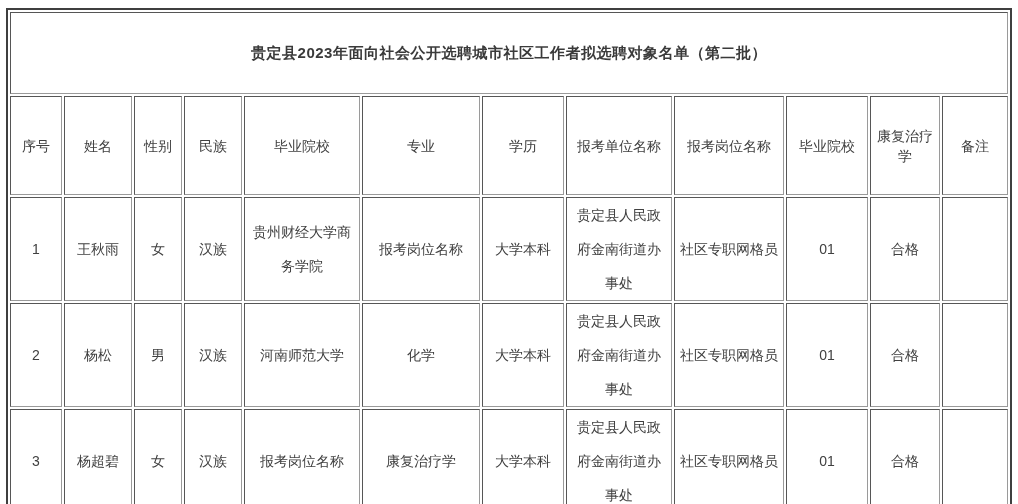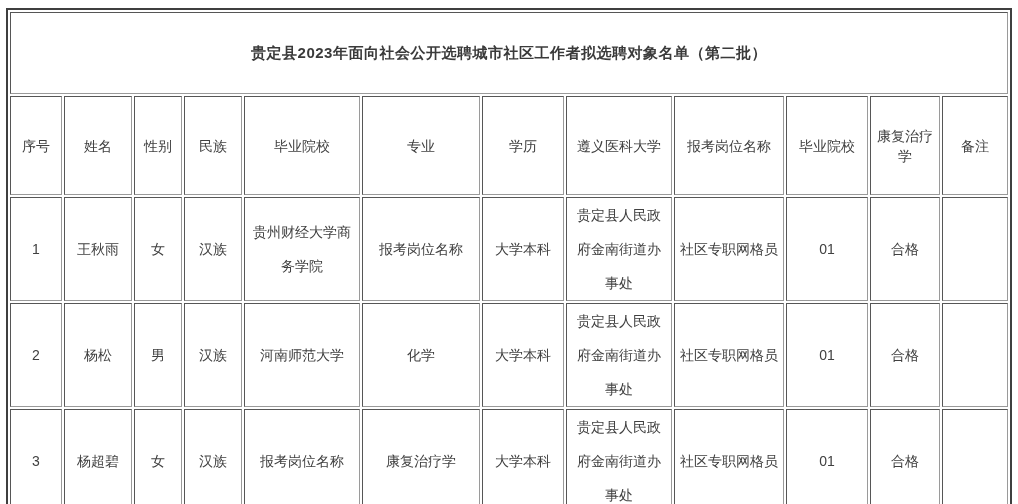--- a/index.html
+++ b/index.html
@@ -90,21 +90,21 @@
         <td colspan="12">贵定县2023年面向社会公开选聘城市社区工作者拟选聘对象名单（第二批）</td>
       </tr>
       <tr class="header-row">
         <td>序号</td>
         <td>姓名</td>
         <td>性别</td>
         <td>民族</td>
         <td>毕业院校</td>
         <td>专业</td>
         <td>学历</td>
-        <td>遵义医科大学</td>
+        <td>报考单位名称</td>
         <td>报考岗位名称</td>
         <td>毕业院校</td>
         <td>康复治疗学</td>
         <td>备注</td>
       </tr>
       <tr class="data-row">
         <td>1</td>
         <td>王秋雨</td>
         <td>女</td>
         <td>汉族</td>

